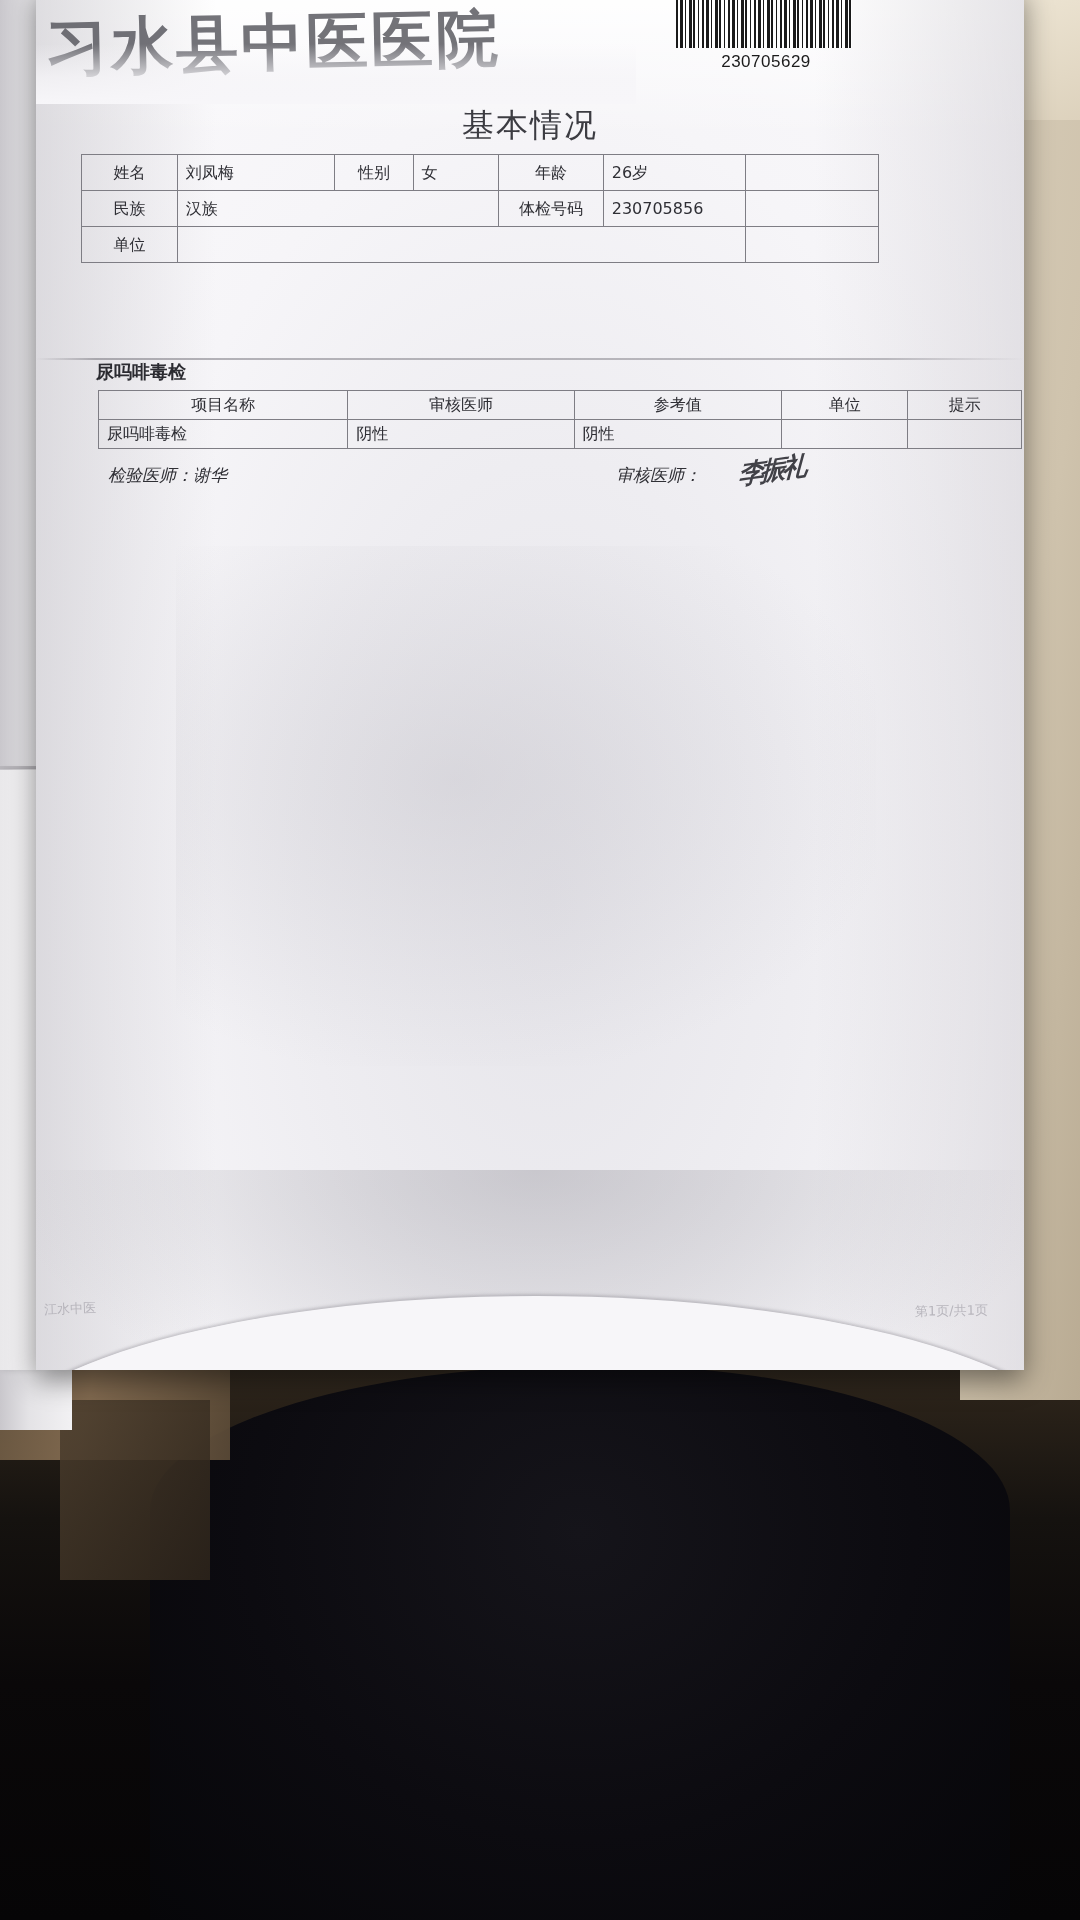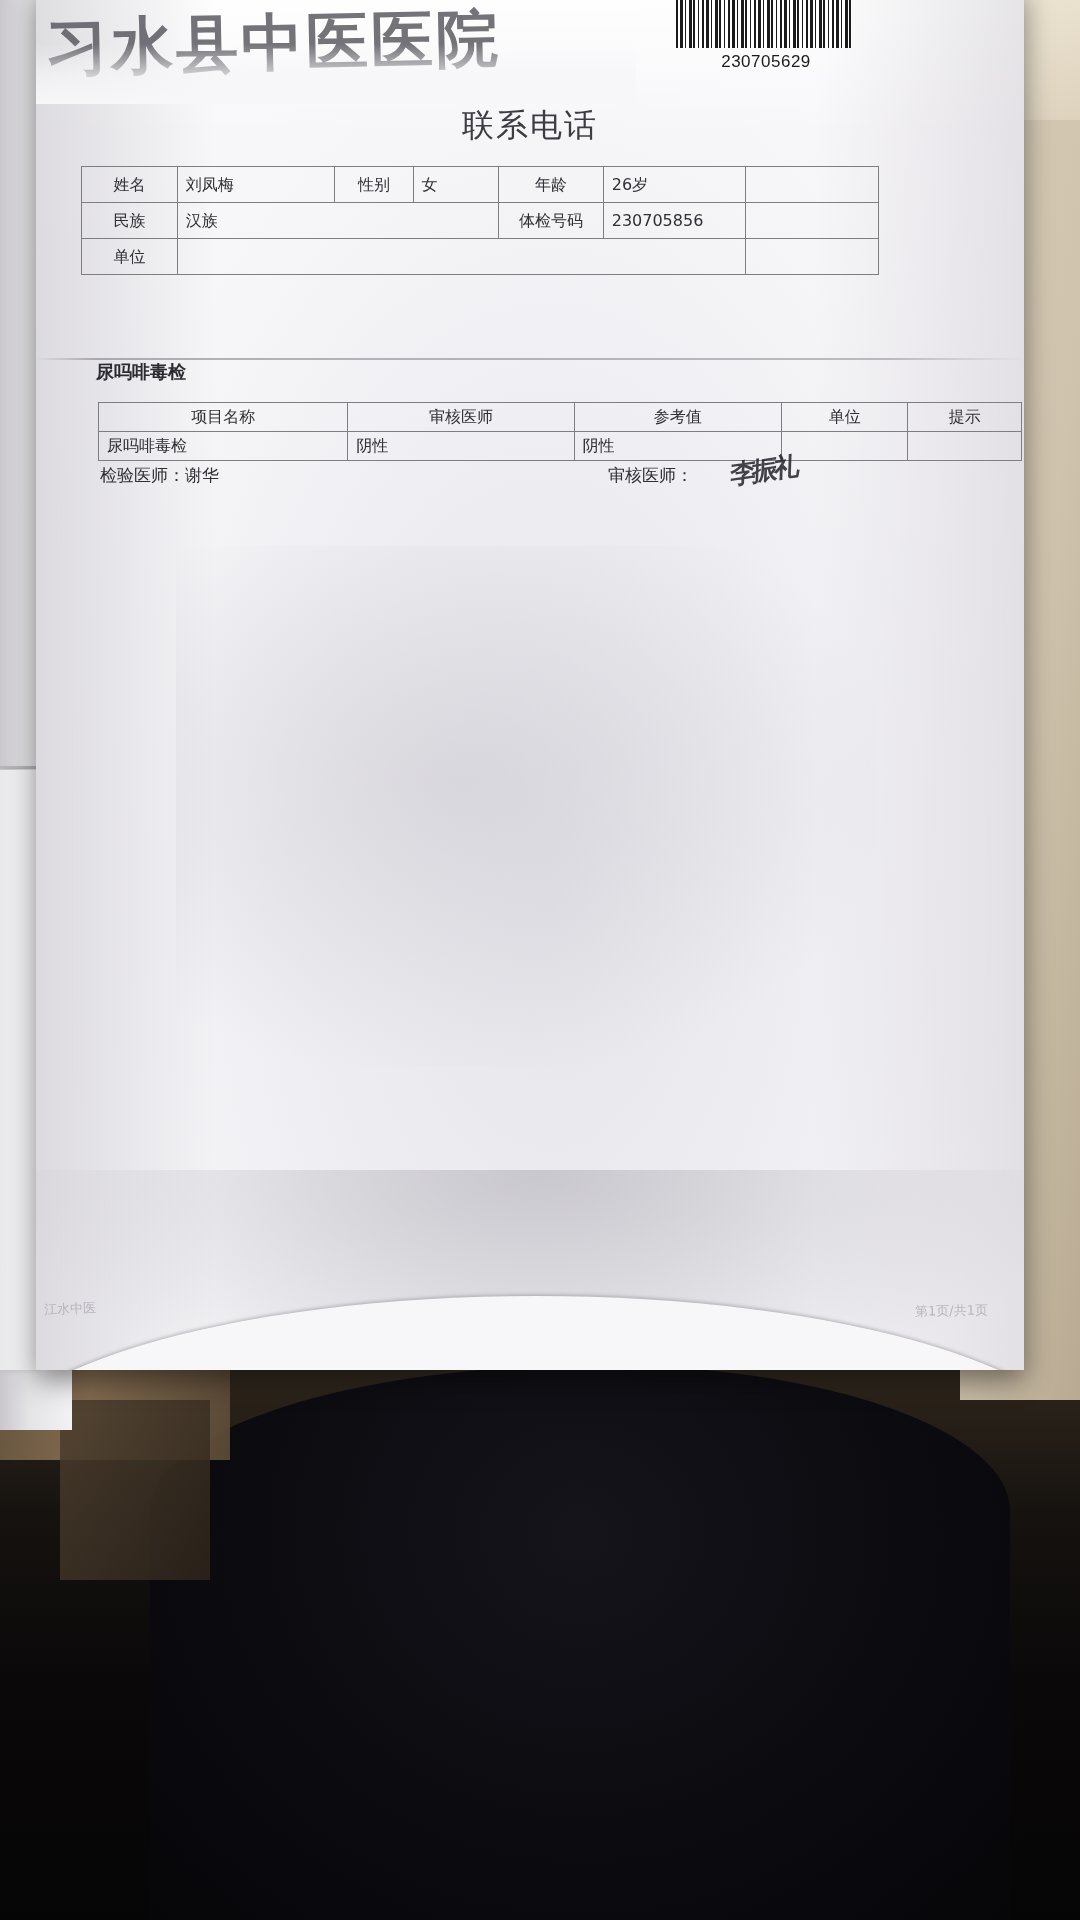--- a/index.html
+++ b/index.html
@@ -217,21 +217,20 @@
     color: #3c3c42;
     letter-spacing: 2px;
   }
 
   
   .doc-table {
     position: absolute;
     border-collapse: collapse;
     font-family: "DejaVu Sans", sans-serif;
     color: #2f2f35;
-    margin-top: 12px;
   }
   #basic-table {
     left: 45px;
     top: 168px;
     width: 798px;
   }
   #basic-table td {
     border: 1px solid #7e7d84;
     height: 35px;
     font-size: 16px;
@@ -265,27 +264,28 @@
     font-size: 16px;
     font-weight: 400;
     padding: 0 8px;
   }
   #result-table th { text-align: center; }
   #result-table td { text-align: left; }
 
   
   #sig-row {
     position: absolute;
-    left: 64px;
+    left: 72px;
     top: 478px;
     width: 800px;
     height: 40px;
     font-family: "DejaVu Sans", sans-serif;
     font-size: 17px;
     color: #2f2f35;
+    font-style: italic;
   }
   #sig-left { position: absolute; left: 0; top: 0; }
   #sig-right { position: absolute; left: 508px; top: 0; }
   #sig-scribble {
     position: absolute;
     left: 630px;
     top: -12px;
     width: 80px;
     height: 34px;
     font-family: "DejaVu Serif", serif;
@@ -353,21 +353,21 @@
     <div id="barcode-area">
       <div id="barcode"></div>
       <div id="barcode-num">230705629</div>
     </div>
 
     <div id="hospital-title">
       <span>习水县中医医院</span>
     </div>
     <div class="header-fade"></div>
 
-    <div id="section-title">联系电话</div>
+    <div id="section-title">基本情况</div>
 
     <table class="doc-table" id="basic-table">
       <tbody>
           <tr>
         <td class="lbl">姓名</td>
         <td class="val" style="width:186px">刘凤梅</td>
         <td class="lbl" style="width:72px">性别</td>
         <td class="val" style="width:88px">女</td>
         <td class="lbl" style="width:86px">年龄</td>
         <td class="val" style="width:138px">26岁</td>

